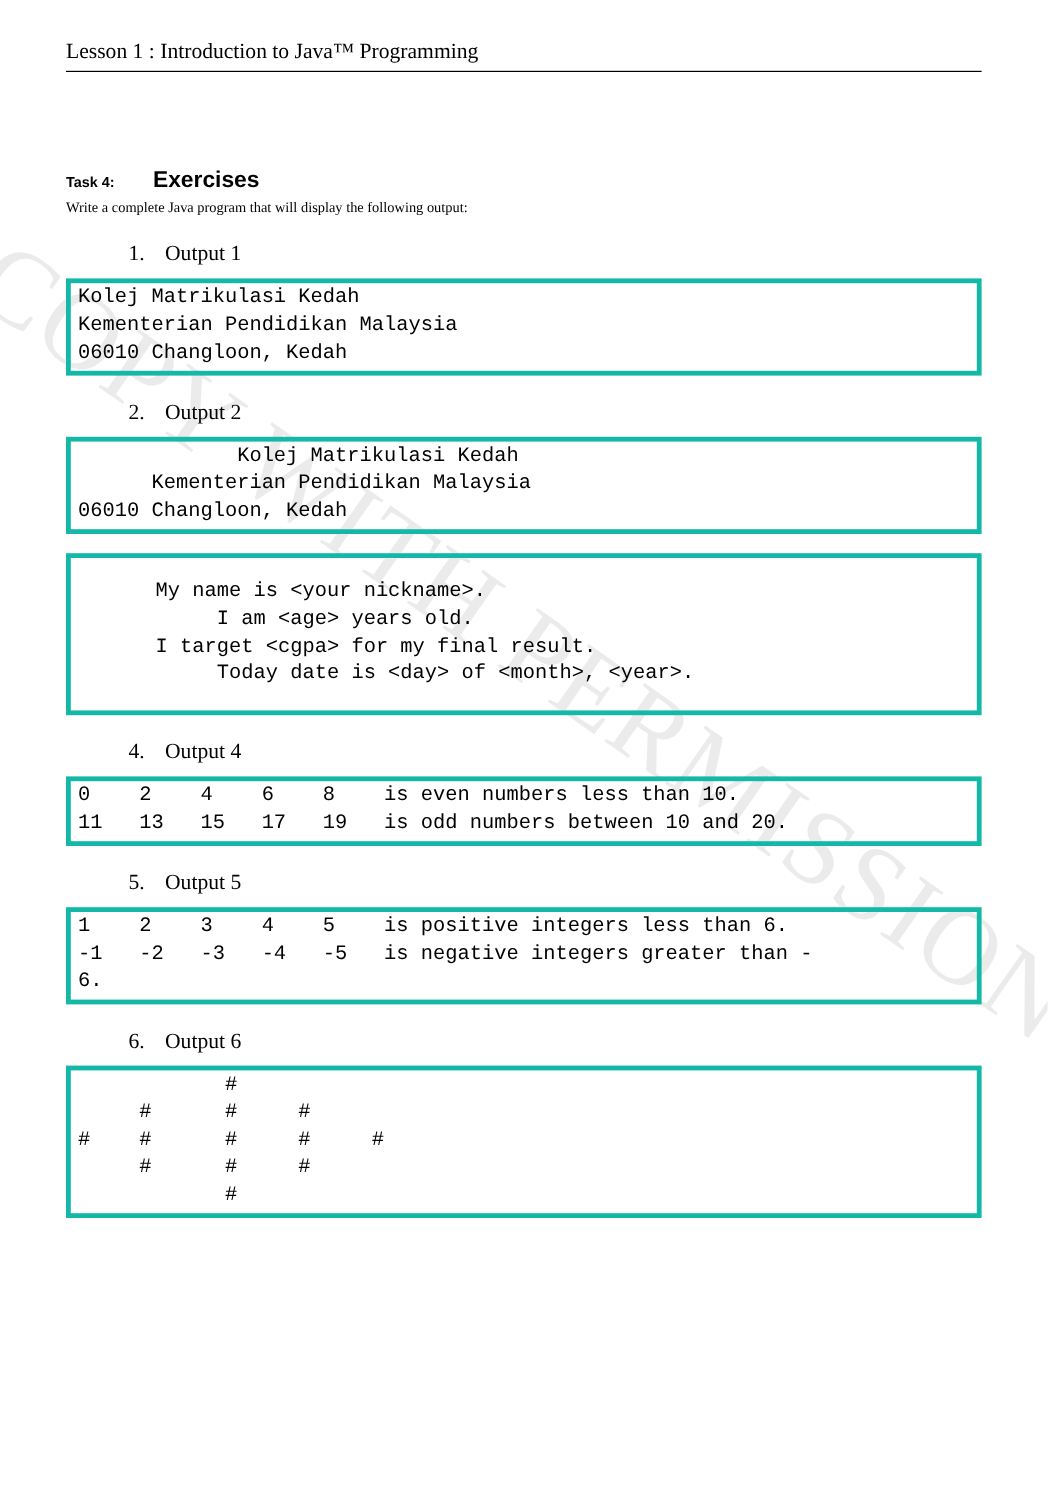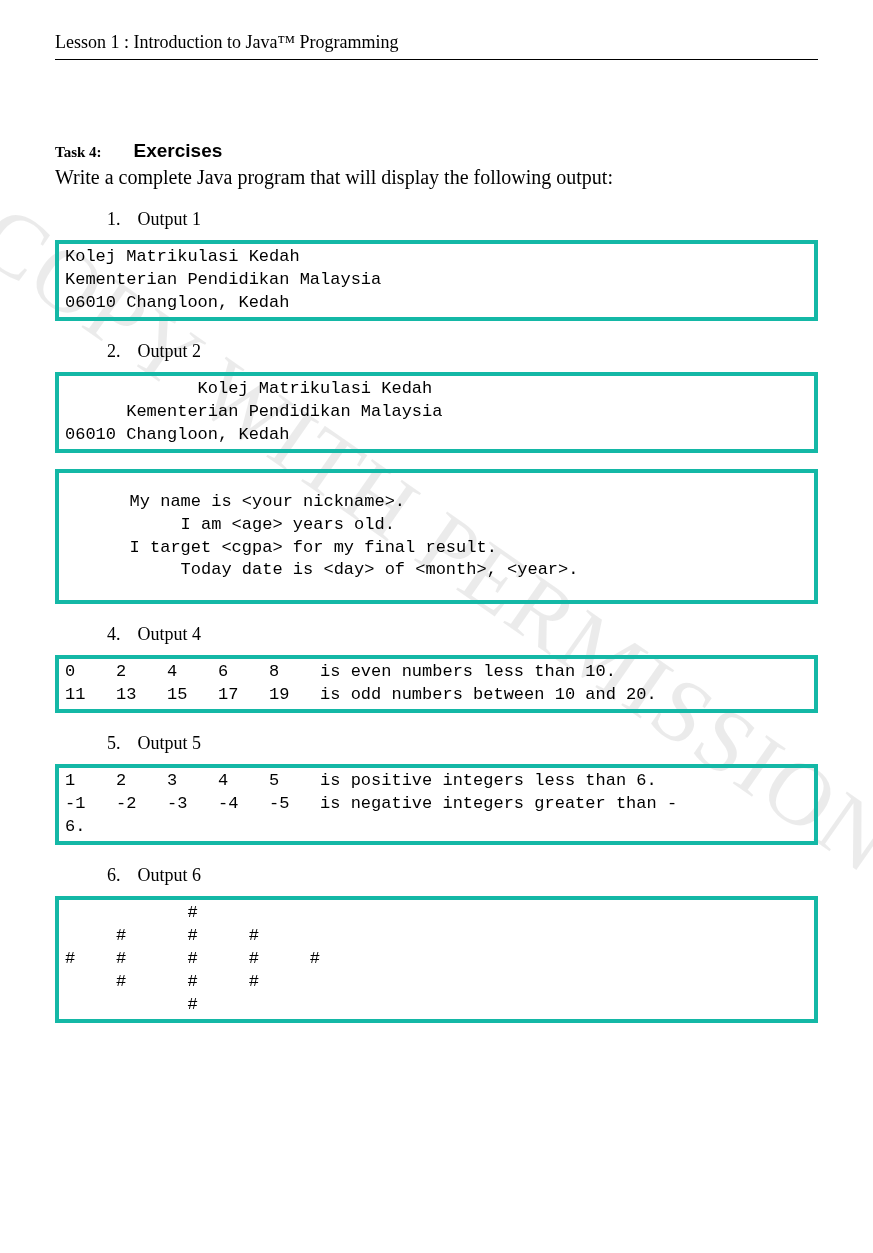--- a/index.html
+++ b/index.html
@@ -29,23 +29,23 @@
     font-weight: normal;
   }
   .content { position: relative; z-index: 1; }
   .lesson-header {
     font-size: 18px;
     padding-bottom: 6px;
     border-bottom: 1px solid #000;
     margin-bottom: 80px;
   }
   .task-line { margin-bottom: 4px; }
-  .task-label { font-weight: bold; font-size: 15px; font-family: Liberation Serif, serif; }
+  .task-label { font-weight: bold; font-size: 12px; font-family: Liberation Sans, sans-serif; }
   .task-title { font-weight: bold; font-size: 19px; font-family: Liberation Sans, sans-serif; margin-left: 28px; }
-  .instruction { font-size: 20px; margin-bottom: 18px; }
+  .instruction { font-size: 12px; margin-bottom: 18px; }
   .list-item {
     font-size: 18px;
     margin-left: 52px;
     margin-bottom: 10px;
     margin-top: 20px;
   }
   .list-item .num { display:inline-block; width: 26px; }
   .code-box {
     border: 4px solid #14b8a6;
     font-family: Consolas, 'Courier New', monospace;

